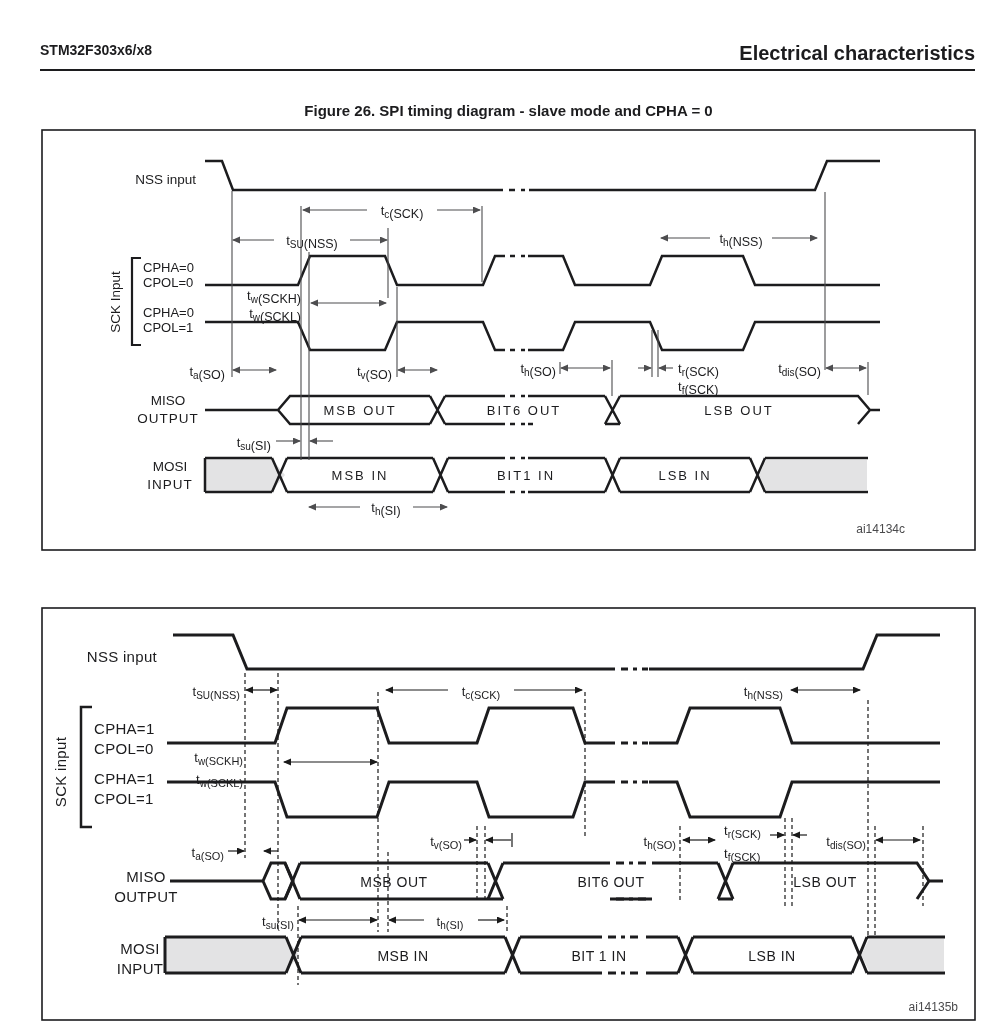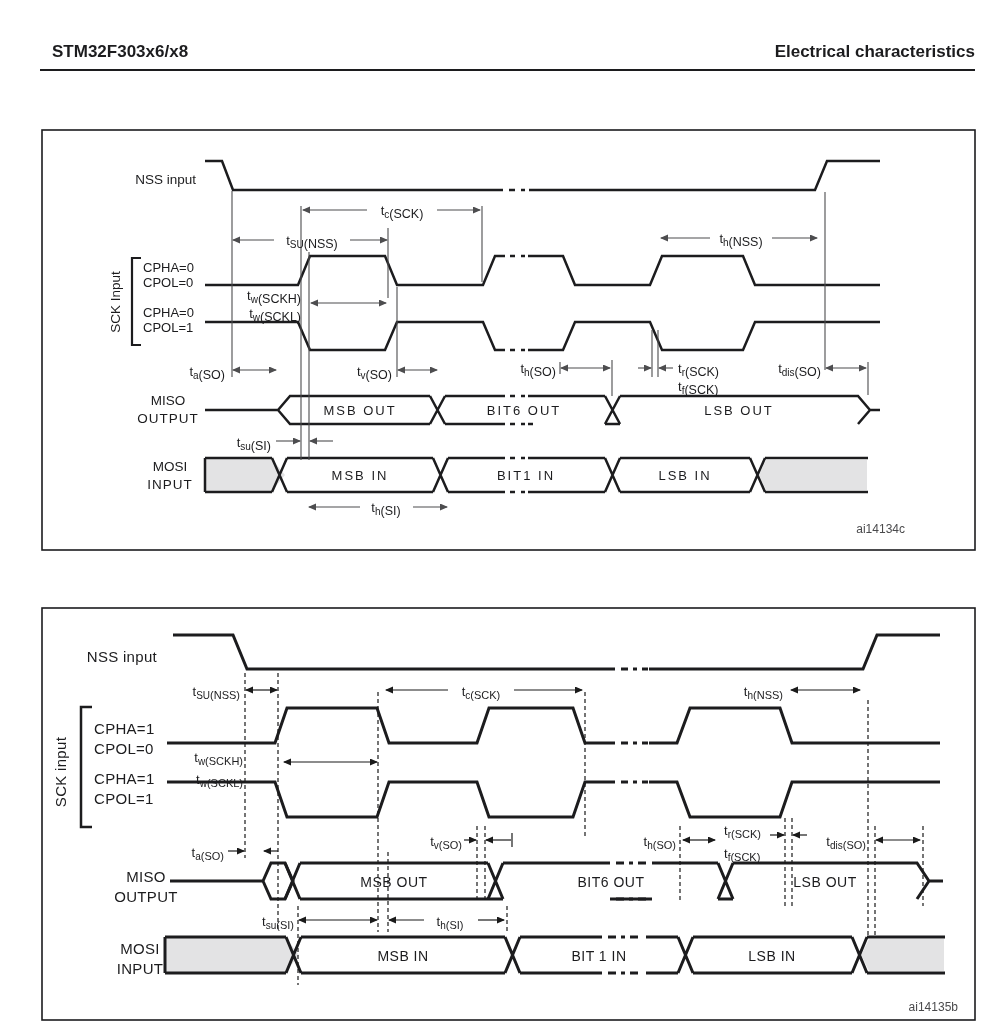--- a/index.html
+++ b/index.html
@@ -1,19 +1,19 @@
 <!DOCTYPE html>
 <html><head>
 <meta charset="utf-8">
 <style>
   html,body{margin:0;padding:0;background:#fff;}
   .page{position:relative;width:987px;height:1036px;background:#fff;
         font-family:"Liberation Sans",sans-serif;color:#1c1c1e;overflow:hidden;}
-  .hdr-left{position:absolute;left:52px;top:42px;font-size:17px;font-weight:bold;}
-  .hdr-right{position:absolute;right:12px;top:42px;font-size:17px;font-weight:bold;padding-left:8px;}
+  .hdr-left{position:absolute;left:40px;top:42px;font-size:14px;font-weight:bold;}
+  .hdr-right{position:absolute;right:12px;top:42px;font-size:20px;font-weight:bold;padding-left:8px;}
   .hdr-rule{position:absolute;left:40px;top:69px;width:935px;border-top:2px solid #1c1c1e;}
   .fig-title{position:absolute;left:30px;width:957px;text-align:center;
              font-size:15px;font-weight:bold;}
   .fig-title sup{font-size:10px;}
   .t26{top:101px;} .t27{top:573px;}
   svg{position:absolute;left:0;top:0;}
   svg text{font-family:"Liberation Sans",sans-serif;fill:#1c1c1e;}
   .wave{stroke:#1c1c1e;fill:none;stroke-linejoin:miter;stroke-linecap:butt;}
   .w26{stroke-width:2.5px;} .w27{stroke-width:3px;}
   .ann26{stroke:#4d4d4f;stroke-width:1.1px;fill:none;}
@@ -31,20 +31,21 @@
 </style>
 </head>
 <body>
 
 <div class="page">
 
   <div class="hdr-left">STM32F303x6/x8</div>
   <div class="hdr-right">Electrical characteristics</div>
   <div class="hdr-rule"></div>
 
+  <div class="fig-title t26"><span>Figure 26. SPI timing diagram - slave mode and CPHA = 0</span><sup></sup></div>
 
 
   <svg width="987" height="1036" viewBox="0 0 987 1036">
     <defs>
       <marker id="ahg" orient="auto-start-reverse" markerWidth="9" markerHeight="8" refX="7" refY="3.5" markerUnits="userSpaceOnUse">
         <path d="M0,0 L8,3.5 L0,7 Z" fill="#4d4d4f"></path>
       </marker>
       <marker id="ahb" orient="auto-start-reverse" markerWidth="9" markerHeight="8" refX="7" refY="3.5" markerUnits="userSpaceOnUse">
         <path d="M0,0 L8,3.5 L0,7 Z" fill="#1a1a1a"></path>
       </marker>

